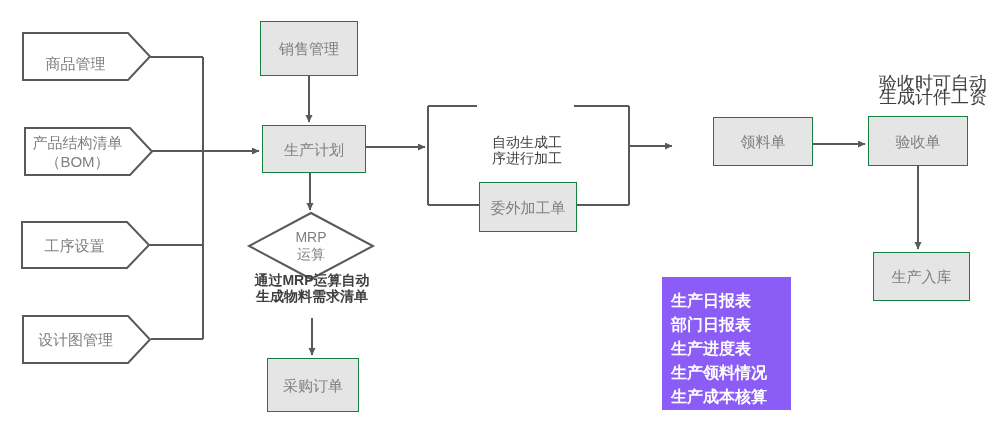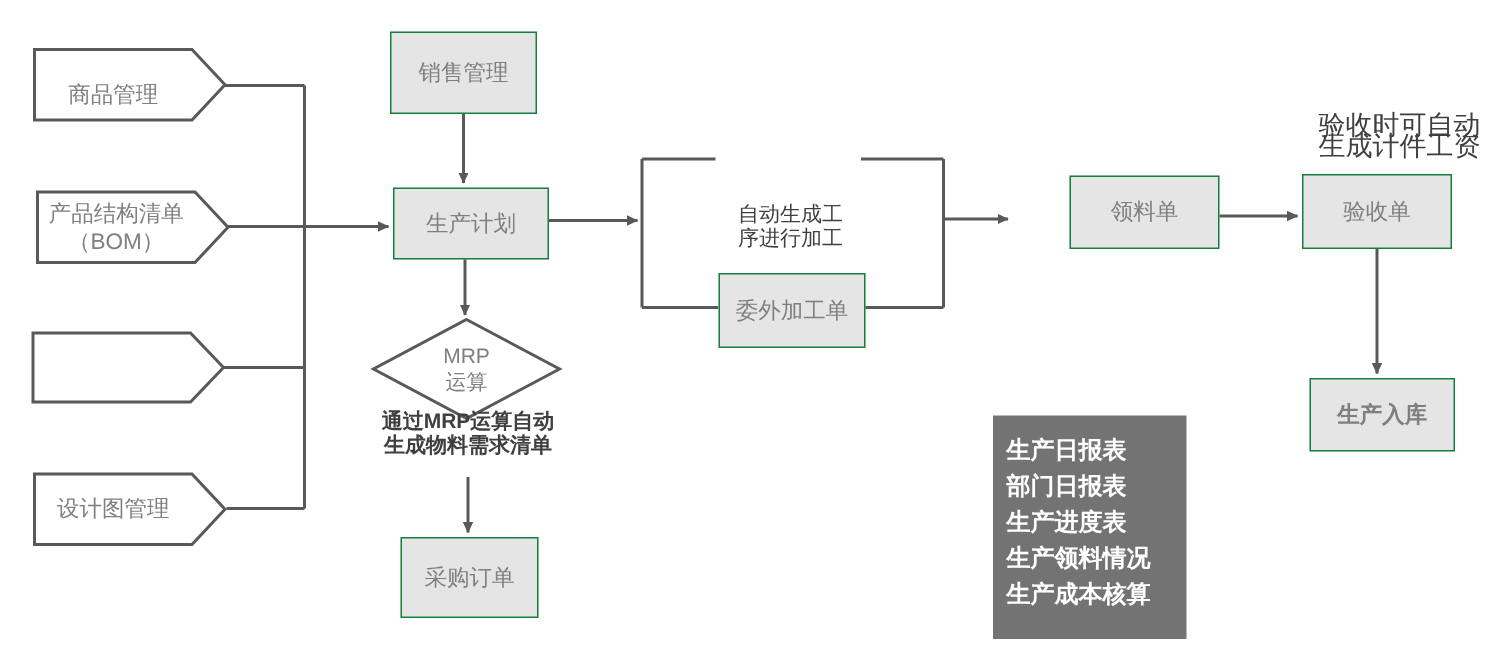--- a/index.html
+++ b/index.html
@@ -18,22 +18,22 @@
     color:#7f7f7f;font-size:15px;line-height:19px;white-space:pre-line;pointer-events:none;
   }
   .diamond-label{font-size:14px;line-height:17px;}
   .note{
     position:absolute;color:#3f3f3f;white-space:pre-line;
   }
   .note-process{left:462px;top:135px;width:130px;font-size:14px;line-height:15.5px;text-align:center;}
   .note-mrp{left:247px;top:273px;width:130px;font-size:14px;line-height:15.5px;font-weight:bold;text-align:center;}
   .note-acceptance{left:877px;top:76px;width:110px;font-size:18px;line-height:14px;text-align:right;}
   .panel{
-    position:absolute;left:662px;top:277px;width:129px;height:149px;box-sizing:border-box;
-    background:#737373;color:#ffffff;font-weight:bold;font-size:16px;line-height:24px;
+    position:absolute;left:662px;top:277px;width:129px;height:133px;box-sizing:border-box;
+    background:#8b5cf6;color:#ffffff;font-weight:bold;font-size:16px;line-height:24px;
     padding:12px 0 0 9px;
   }
   .panel div{white-space:nowrap;}
 </style>
 </head>
 <body>
 
 <div id="stage">
 
   <svg id="wires" viewBox="0 0 1000 430">
@@ -68,28 +68,29 @@
       <polygon points="25,128 130,128 152,151.5 130,175 25,175"></polygon>
       <polygon points="22,222 127,222 149,245 127,268 22,268"></polygon>
       <polygon points="23,316 128,316 150,339.5 128,363 23,363"></polygon>
       <polygon points="311,213 373,246 311,279 249,246"></polygon>
     </g>
   </svg>
 
   <div class="shape-label" style="left:23px;top:33px;width:105px;height:61px;">商品管理</div>
   <div class="shape-label" style="left:25px;top:128px;width:105px;height:47px;">产品结构清单
 （BOM）</div>
+  <div class="shape-label" style="left:22px;top:222px;width:105px;height:46px;">工序设置</div>
   <div class="shape-label" style="left:23px;top:316px;width:105px;height:47px;">设计图管理</div>
 
   <div class="node" style="left:260px;top:21px;width:98px;height:55px;">销售管理</div>
   <div class="node" style="left:262px;top:125px;width:104px;height:48px;">生产计划</div>
   <div class="node" style="left:479px;top:182px;width:98px;height:50px;">委外加工单</div>
   <div class="node" style="left:675px;top:117px;width:100px;height:49px;margin-left:38px;">领料单</div>
   <div class="node" style="left:868px;top:116px;width:100px;height:50px;">验收单</div>
-  <div class="node" style="left:873px;top:252px;width:97px;height:49px;font-weight:bold;">生产入库</div>
+  <div class="node" style="left:873px;top:252px;width:97px;height:49px;">生产入库</div>
   <div class="node" style="left:267px;top:358px;width:92px;height:54px;">采购订单</div>
 
   <div class="shape-label diamond-label" style="left:261px;top:222px;width:100px;height:48px;">MRP
 运算</div>
 
   <div class="note note-process">自动生成工
 序进行加工</div>
   <div class="note note-mrp">通过MRP运算自动
 生成物料需求清单</div>
   <div class="note note-acceptance">验收时可自动

